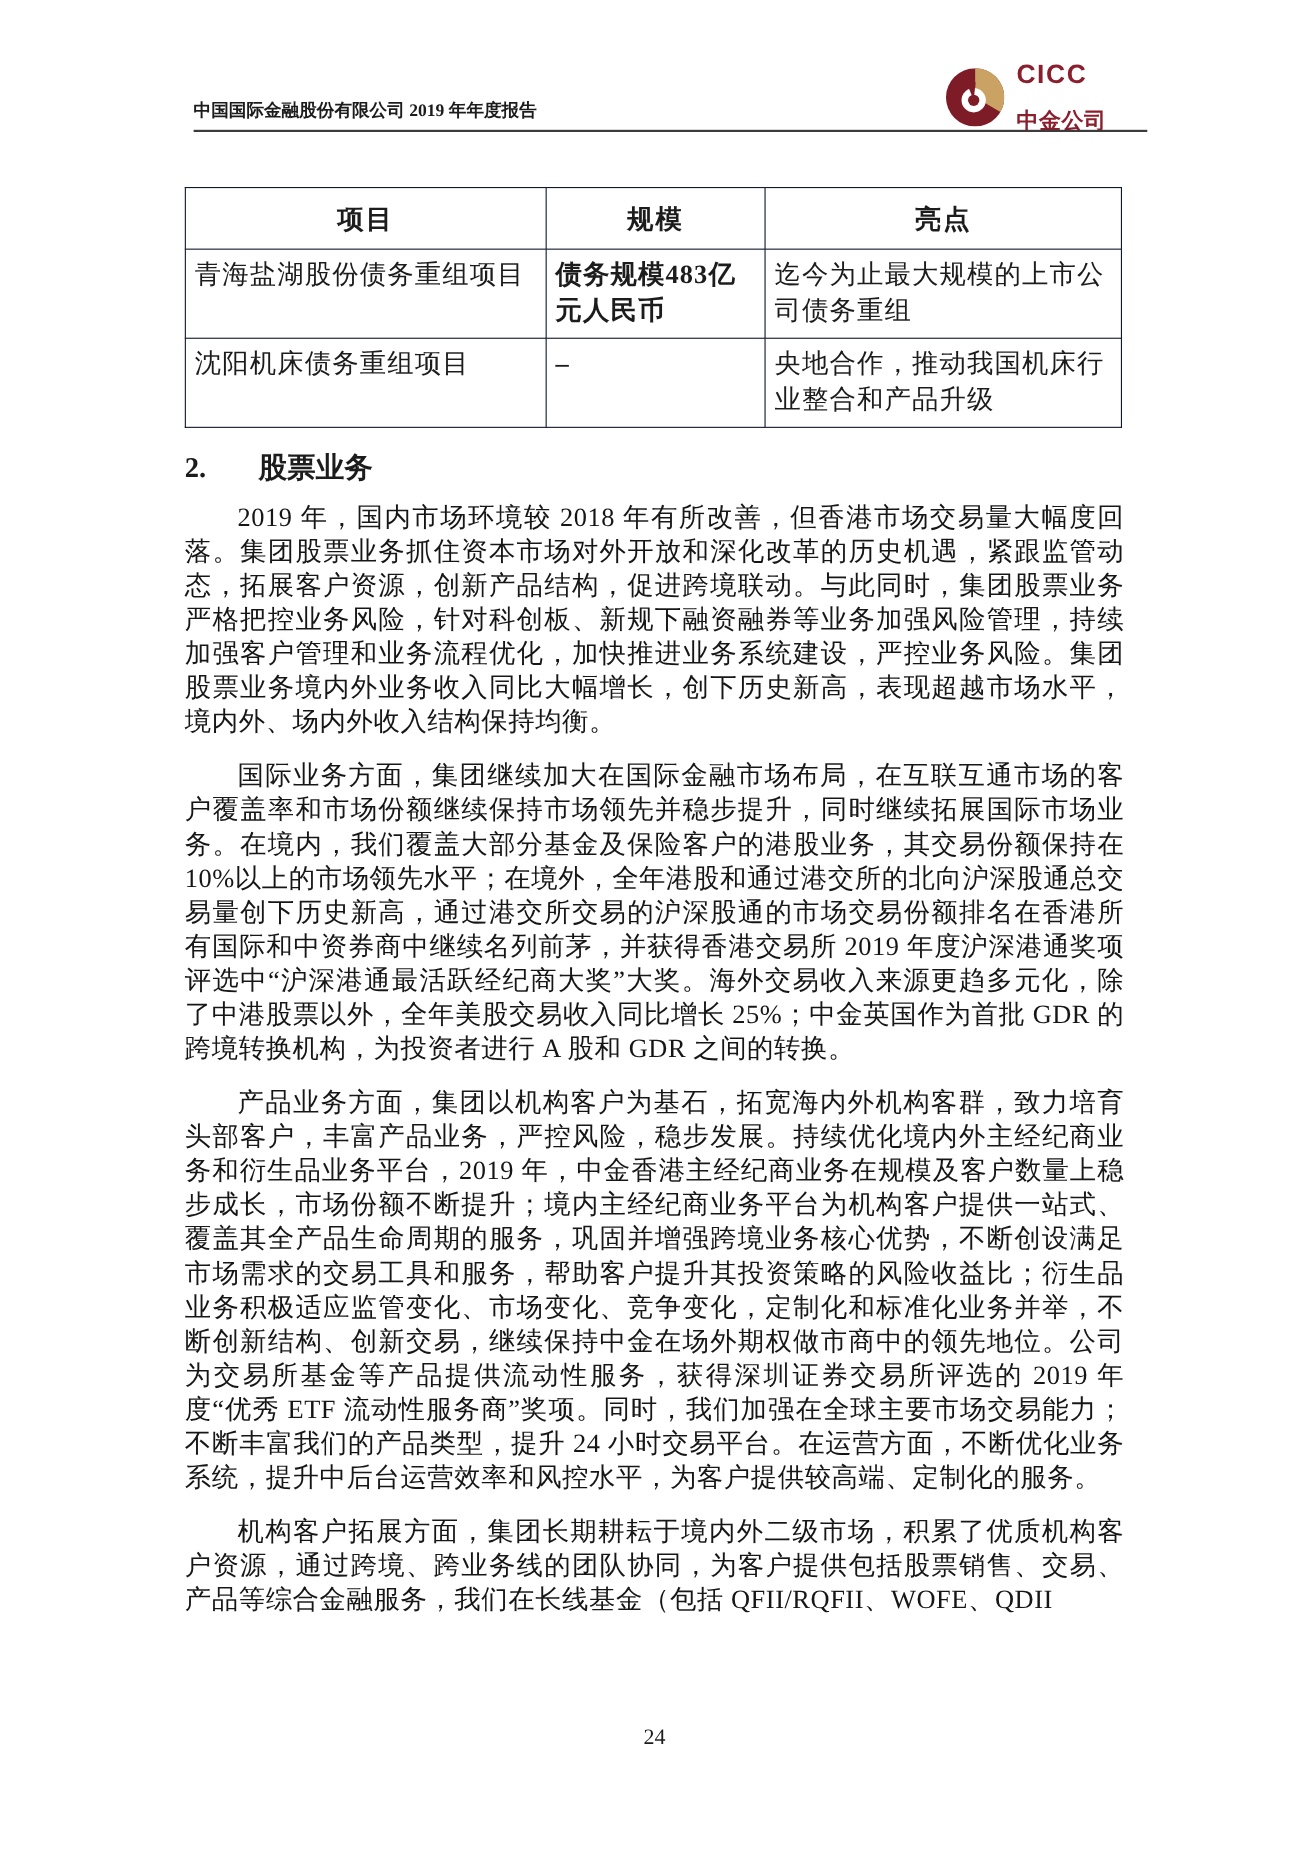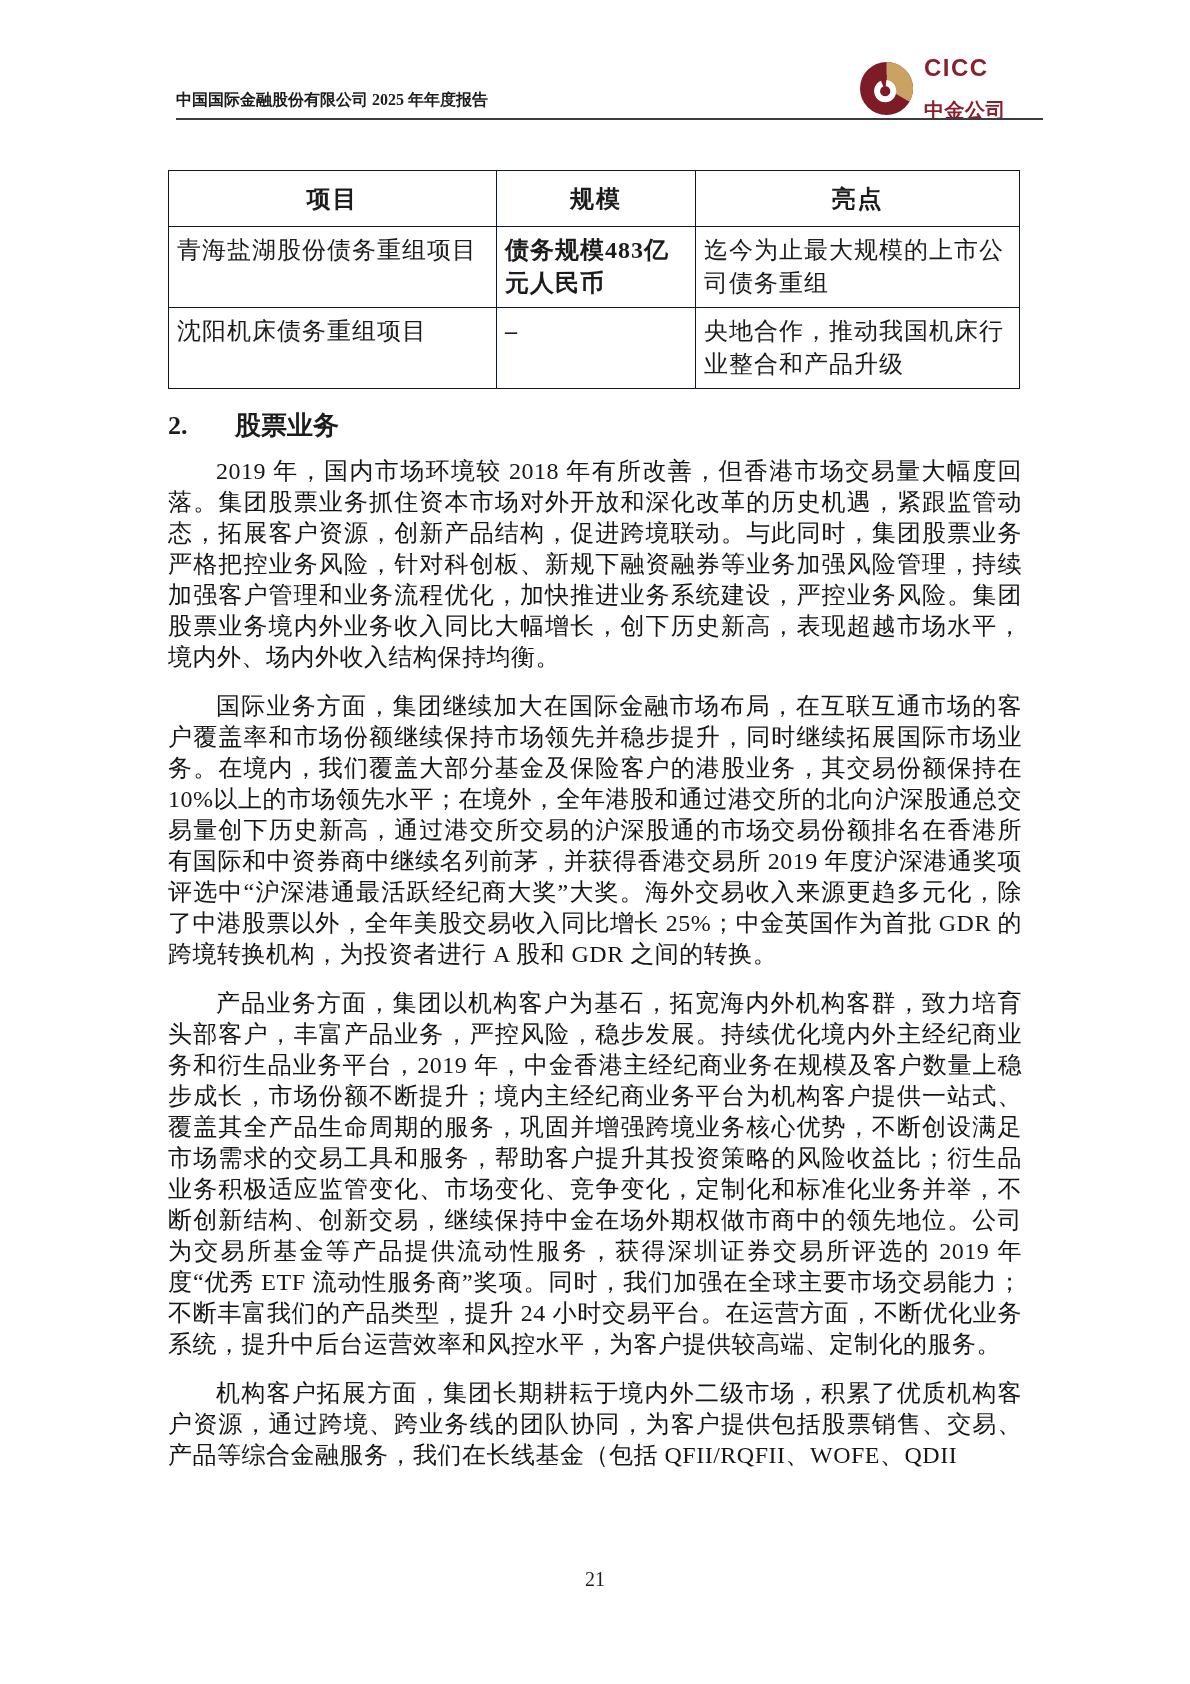--- a/index.html
+++ b/index.html
@@ -69,21 +69,21 @@
   .page-number {
     position:absolute; left:0; top:1568px; width:1190px;
     text-align:center; font-size:20px; color:#1c1c1c;
   }
 </style>
 </head>
 <body>
 
 <div class="page">
 
-  <div class="header-title">中国国际金融股份有限公司 2025 年年度报告</div>
+  <div class="header-title">中国国际金融股份有限公司 2019 年年度报告</div>
 
   <div class="logo-wrap">
     <span class="logo-circle">
       <svg viewBox="0 0 60 60" xmlns="http://www.w3.org/2000/svg">
         <circle cx="30" cy="30" r="30" fill="#7d1b26"></circle>
         <path d="M30 30 L30 0 A30 30 0 0 1 56 45 Z" fill="#c9a264"></path>
         <circle cx="28.5" cy="33" r="12.5" fill="#ffffff"></circle>
         <path d="M28.5 33 L21.5 15.5 L30.5 14.5 Z" fill="#7d1b26"></path>
         <circle cx="28.5" cy="33" r="5.8" fill="#7d1b26"></circle>
       </svg>
@@ -130,15 +130,15 @@
       <span class="section-title">股票业务</span>
     </div>
 
     <p class="body-par">2019 年，国内市场环境较 2018 年有所改善，但香港市场交易量大幅度回落。集团股票业务抓住资本市场对外开放和深化改革的历史机遇，紧跟监管动态，拓展客户资源，创新产品结构，促进跨境联动。与此同时，集团股票业务严格把控业务风险，针对科创板、新规下融资融券等业务加强风险管理，持续加强客户管理和业务流程优化，加快推进业务系统建设，严控业务风险。集团股票业务境内外业务收入同比大幅增长，创下历史新高，表现超越市场水平，境内外、场内外收入结构保持均衡。</p>
     <p class="body-par">国际业务方面，集团继续加大在国际金融市场布局，在互联互通市场的客户覆盖率和市场份额继续保持市场领先并稳步提升，同时继续拓展国际市场业务。在境内，我们覆盖大部分基金及保险客户的港股业务，其交易份额保持在 10%以上的市场领先水平；在境外，全年港股和通过港交所的北向沪深股通总交易量创下历史新高，通过港交所交易的沪深股通的市场交易份额排名在香港所有国际和中资券商中继续名列前茅，并获得香港交易所 2019 年度沪深港通奖项评选中“沪深港通最活跃经纪商大奖”大奖。海外交易收入来源更趋多元化，除了中港股票以外，全年美股交易收入同比增长 25%；中金英国作为首批 GDR 的跨境转换机构，为投资者进行 A 股和 GDR 之间的转换。</p>
     <p class="body-par">产品业务方面，集团以机构客户为基石，拓宽海内外机构客群，致力培育头部客户，丰富产品业务，严控风险，稳步发展。持续优化境内外主经纪商业务和衍生品业务平台，2019 年，中金香港主经纪商业务在规模及客户数量上稳步成长，市场份额不断提升；境内主经纪商业务平台为机构客户提供一站式、覆盖其全产品生命周期的服务，巩固并增强跨境业务核心优势，不断创设满足市场需求的交易工具和服务，帮助客户提升其投资策略的风险收益比；衍生品业务积极适应监管变化、市场变化、竞争变化，定制化和标准化业务并举，不断创新结构、创新交易，继续保持中金在场外期权做市商中的领先地位。公司为交易所基金等产品提供流动性服务，获得深圳证券交易所评选的 2019 年度“优秀 ETF 流动性服务商”奖项。同时，我们加强在全球主要市场交易能力；不断丰富我们的产品类型，提升 24 小时交易平台。在运营方面，不断优化业务系统，提升中后台运营效率和风控水平，为客户提供较高端、定制化的服务。</p>
     <p class="body-par">机构客户拓展方面，集团长期耕耘于境内外二级市场，积累了优质机构客户资源，通过跨境、跨业务线的团队协同，为客户提供包括股票销售、交易、产品等综合金融服务，我们在长线基金（包括 QFII/RQFII、WOFE、QDII</p>
 
   </div>
 
-  <div class="page-number">21</div>
+  <div class="page-number">24</div>
 
 </div>
 
 </body></html>

